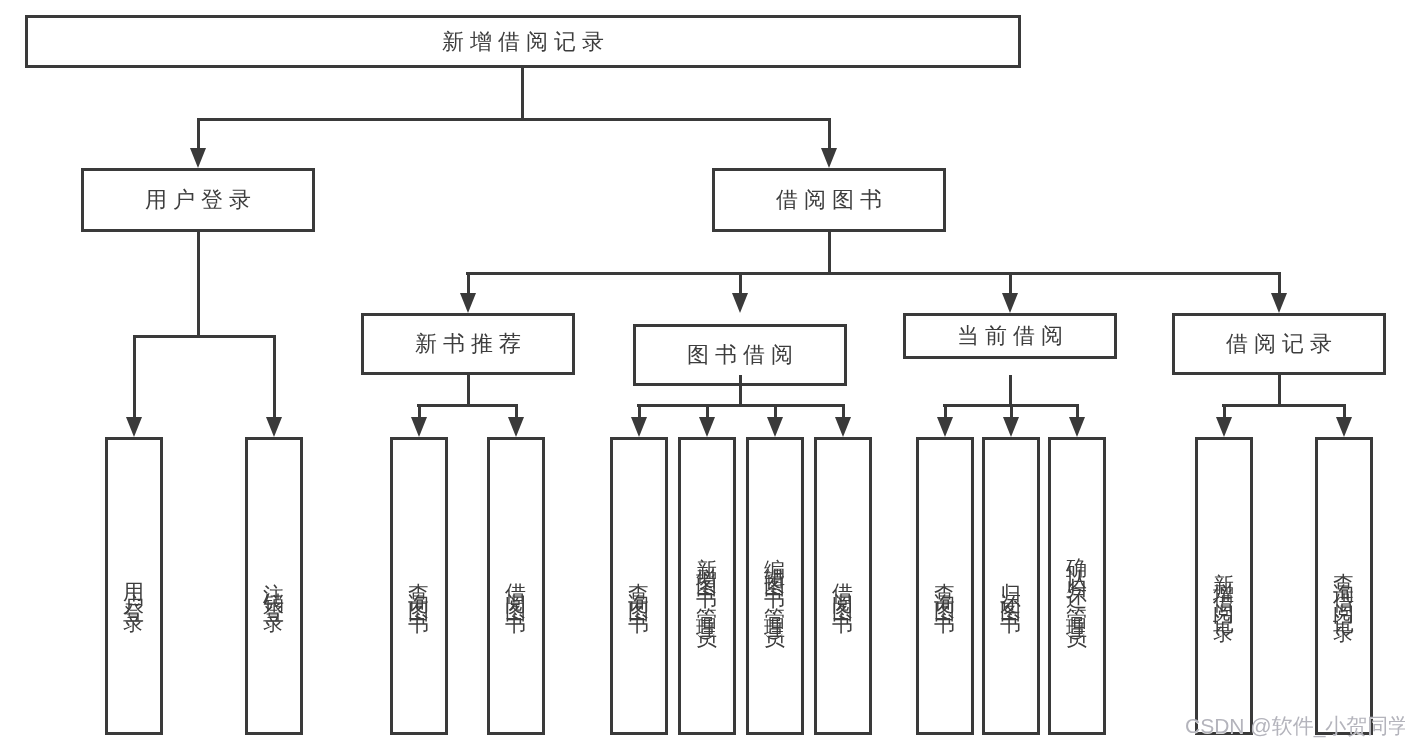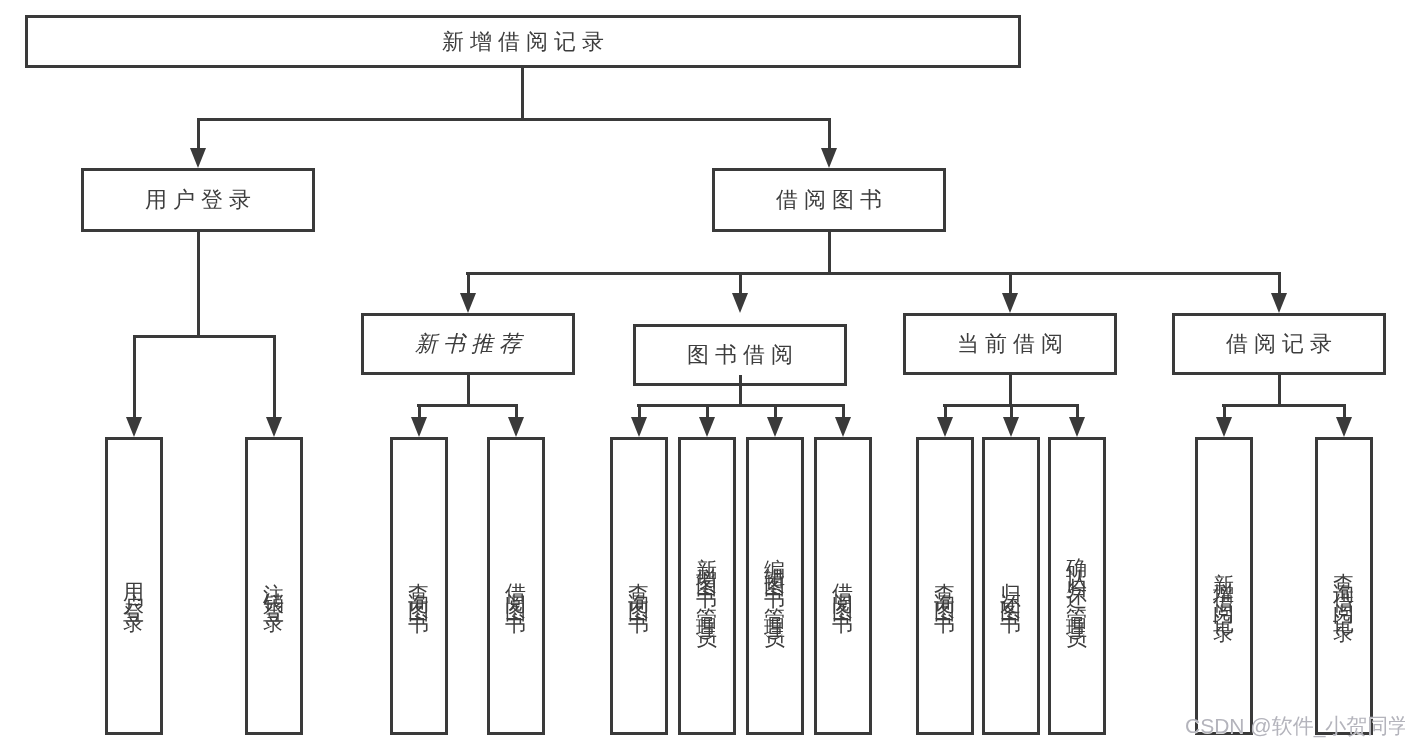--- a/index.html
+++ b/index.html
@@ -88,27 +88,27 @@
   <div class="arrow" style="left:126px;top:335px;height:102px;"></div>
   <div class="arrow" style="left:266px;top:335px;height:102px;"></div>
 
   <div class="vline" style="left:828px;top:232px;height:43px;"></div>
   <div class="hline" style="left:466px;top:272px;width:815px;"></div>
   <div class="arrow" style="left:460px;top:272px;height:41px;"></div>
   <div class="arrow" style="left:732px;top:272px;height:41px;"></div>
   <div class="arrow" style="left:1002px;top:272px;height:41px;"></div>
   <div class="arrow" style="left:1271px;top:272px;height:41px;"></div>
 
-  <div class="node" style="left:361px;top:313px;width:214px;height:62px;font-style:italic;">
+  <div class="node" style="left:361px;top:313px;width:214px;height:62px;">
     <span class="htext">新书推荐</span>
   </div>
   <div class="node" style="left:633px;top:324px;width:214px;height:62px;">
     <span class="htext">图书借阅</span>
   </div>
-  <div class="node" style="left:903px;top:313px;width:214px;height:62px;">
+  <div class="node" style="left:903px;top:313px;width:214px;height:46px;">
     <span class="htext">当前借阅</span>
   </div>
   <div class="node" style="left:1172px;top:313px;width:214px;height:62px;justify-content:center;">
     <span class="htext">借阅记录</span>
   </div>
 
   <div class="vline" style="left:467px;top:375px;height:32px;"></div>
   <div class="hline" style="left:417px;top:404px;width:101px;"></div>
   <div class="arrow" style="left:411px;top:404px;height:33px;"></div>
   <div class="arrow" style="left:508px;top:404px;height:33px;"></div>

